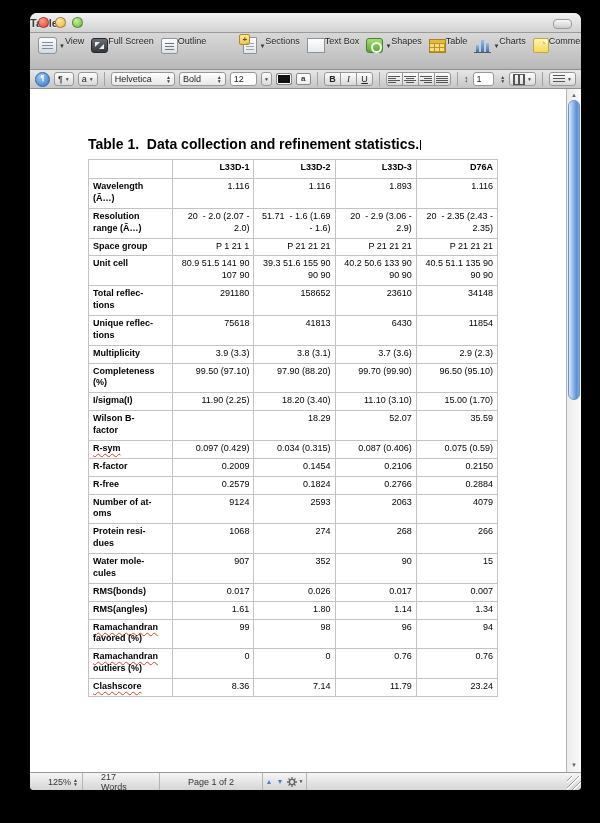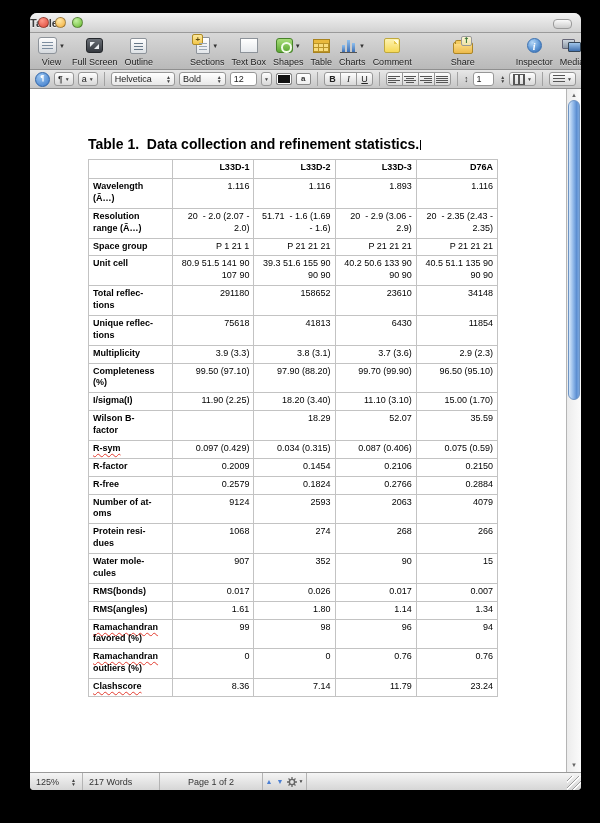--- a/index.html
+++ b/index.html
@@ -19,21 +19,21 @@
   .light{width:11px;height:11px;border-radius:50%;border:1px solid rgba(0,0,0,.35);box-sizing:border-box}
   .light.red{background:radial-gradient(circle at 35% 30%,#ff9a8a,#dd4537)}
   .light.yellow{background:radial-gradient(circle at 35% 30%,#ffe9a8,#f2ac38)}
   .light.green{background:radial-gradient(circle at 35% 30%,#c4f2a0,#66b82e)}
   .pill{position:absolute;right:9px;top:6px;width:17px;height:8px;border-radius:4px;
         border:1px solid #9a9a9a;background:linear-gradient(#fafafa,#cccccc)}
 
   
   .toolbar{height:37px;flex:0 0 37px;background:linear-gradient(#d8d8d8,#b9b9b9);
            border-bottom:1px solid #8f8f8f;display:flex;align-items:flex-start;padding:2px 6px 0 8px;box-sizing:border-box}
-  .tb-item{display:flex;flex-direction:column;align-items:center;margin-right:7px;cursor:default}
+  .tb-item{display:flex;flex-direction:row;align-items:flex-start;margin-right:7px;cursor:default}
   .tb-item:nth-child(4){margin-left:30px}
   .tb-item:nth-child(10){margin-left:32px}
   .tb-item:nth-child(11){margin-left:34px}
   .icwrap{height:21px;display:flex;align-items:center;gap:2px}
   .tb-drop{font-size:6px;color:#333;line-height:6px}
   .tb-label{font-size:9px;color:#1d1d1d;margin-top:1px;text-shadow:0 1px 0 rgba(255,255,255,.5);white-space:nowrap}
   .ic{display:inline-block;position:relative;box-sizing:border-box}
 
   .icon-view{width:19px;height:17px;background:linear-gradient(#fefefe,#d5d9de);border:1px solid #8d939a;border-radius:3px}
   .icon-view::after{content:"";position:absolute;left:3px;right:3px;top:4px;height:9px;
@@ -136,21 +136,21 @@
       border-left:1px solid #b5b5b5;box-sizing:border-box}
   .scr-up{position:absolute;top:2px;left:0;right:0;text-align:center;font-size:6px;color:#666;line-height:8px}
   .scr-down{position:absolute;bottom:3px;left:0;right:0;text-align:center;font-size:6px;color:#666;line-height:8px}
   .thumb{position:absolute;left:1px;width:12px;top:11px;height:300px;border-radius:7px;
       border:1px solid #6e94c4;box-sizing:border-box;
       background:linear-gradient(to right,#d8e9fb,#8cb5e8 45%,#5d8fd2 75%,#7aa6de)}
 
   
   .statusbar{height:17px;flex:0 0 17px;background:linear-gradient(#f5f5f5,#d6d6d6);
       border-top:1px solid #9a9a9a;display:flex;align-items:center;font-size:9px;color:#333;position:relative}
-  .sb-seg{display:flex;align-items:center;height:100%;padding:0 6px;box-sizing:border-box;border-right:1px solid #b4b4b4}
+  .sb-seg{display:flex;align-items:center;height:100%;padding:0 18px;box-sizing:border-box;border-right:1px solid #b4b4b4}
   .sb-zoom{width:53px;justify-content:space-between}
   .sb-words{width:77px}
   .sb-page{width:103px;justify-content:center}
   .sb-nav{width:44px;justify-content:center;gap:4px}
   .sb-rest{flex:1;border-right:none}
   .tri{font-size:7px;color:#4a7fd4;line-height:8px}
   .gear-wrap{display:flex;align-items:center;gap:1px}
   .grip{position:absolute;right:0;bottom:0;width:14px;height:14px;
       background:repeating-linear-gradient(135deg,transparent 0 3px,#9c9c9c 3px 4px,#fdfdfd 4px 5px)}
 </style>

